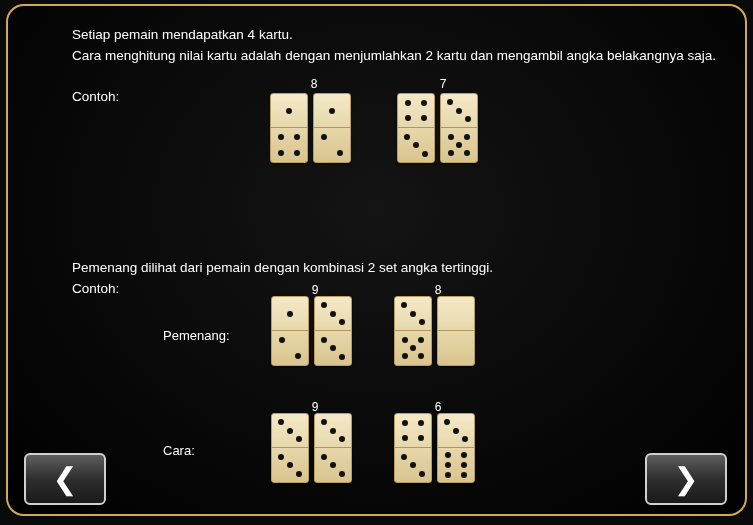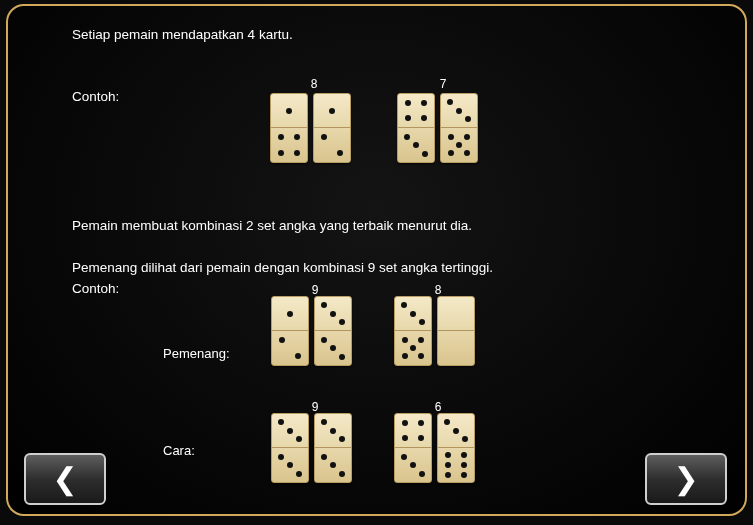--- a/index.html
+++ b/index.html
@@ -111,29 +111,29 @@
   #btn-next { left: 645px; top: 453px; }
 </style>
 </head>
 <body>
 
 <div id="screen">
   <div id="frame"></div>
   <div id="content">
 
     <div class="txt" style="left:72px; top:25px;">Setiap pemain mendapatkan 4 kartu.</div>
+    <div class="txt" style="left:72px; top:46px;">Cara menghitung nilai kartu adalah dengan menjumlahkan 2 kartu dan mengambil angka belakangnya saja.</div>
 
     <div class="txt" style="left:72px; top:87px;">Contoh:</div>
 
-    <div class="txt" style="left:72px; top:216px;">Pemain membuat kombinasi 2 set angka yang terbaik menurut dia.</div>
-
-    <div class="txt" style="left:72px; top:258px;">Pemenang dilihat dari pemain dengan kombinasi 9 set angka tertinggi.</div>
+
+    <div class="txt" style="left:72px; top:258px;">Pemenang dilihat dari pemain dengan kombinasi 2 set angka tertinggi.</div>
     <div class="txt" style="left:72px; top:279px;">Contoh:</div>
 
-    <div class="label-small" style="left:163px; top:346px;">Pemenang:</div>
+    <div class="label-small" style="left:163px; top:328px;">Pemenang:</div>
     <div class="label-small" style="left:163px; top:443px;">Cara:</div>
 
     <div class="sum" style="left:294px; top:77px;">8</div>
     <div class="sum" style="left:423px; top:77px;">7</div>
     <div class="sum" style="left:295px; top:283px;">9</div>
     <div class="sum" style="left:418px; top:283px;">8</div>
     <div class="sum" style="left:295px; top:400px;">9</div>
     <div class="sum" style="left:418px; top:400px;">6</div>
 
     <div class="tile" style="left:270px; top:93px;">

